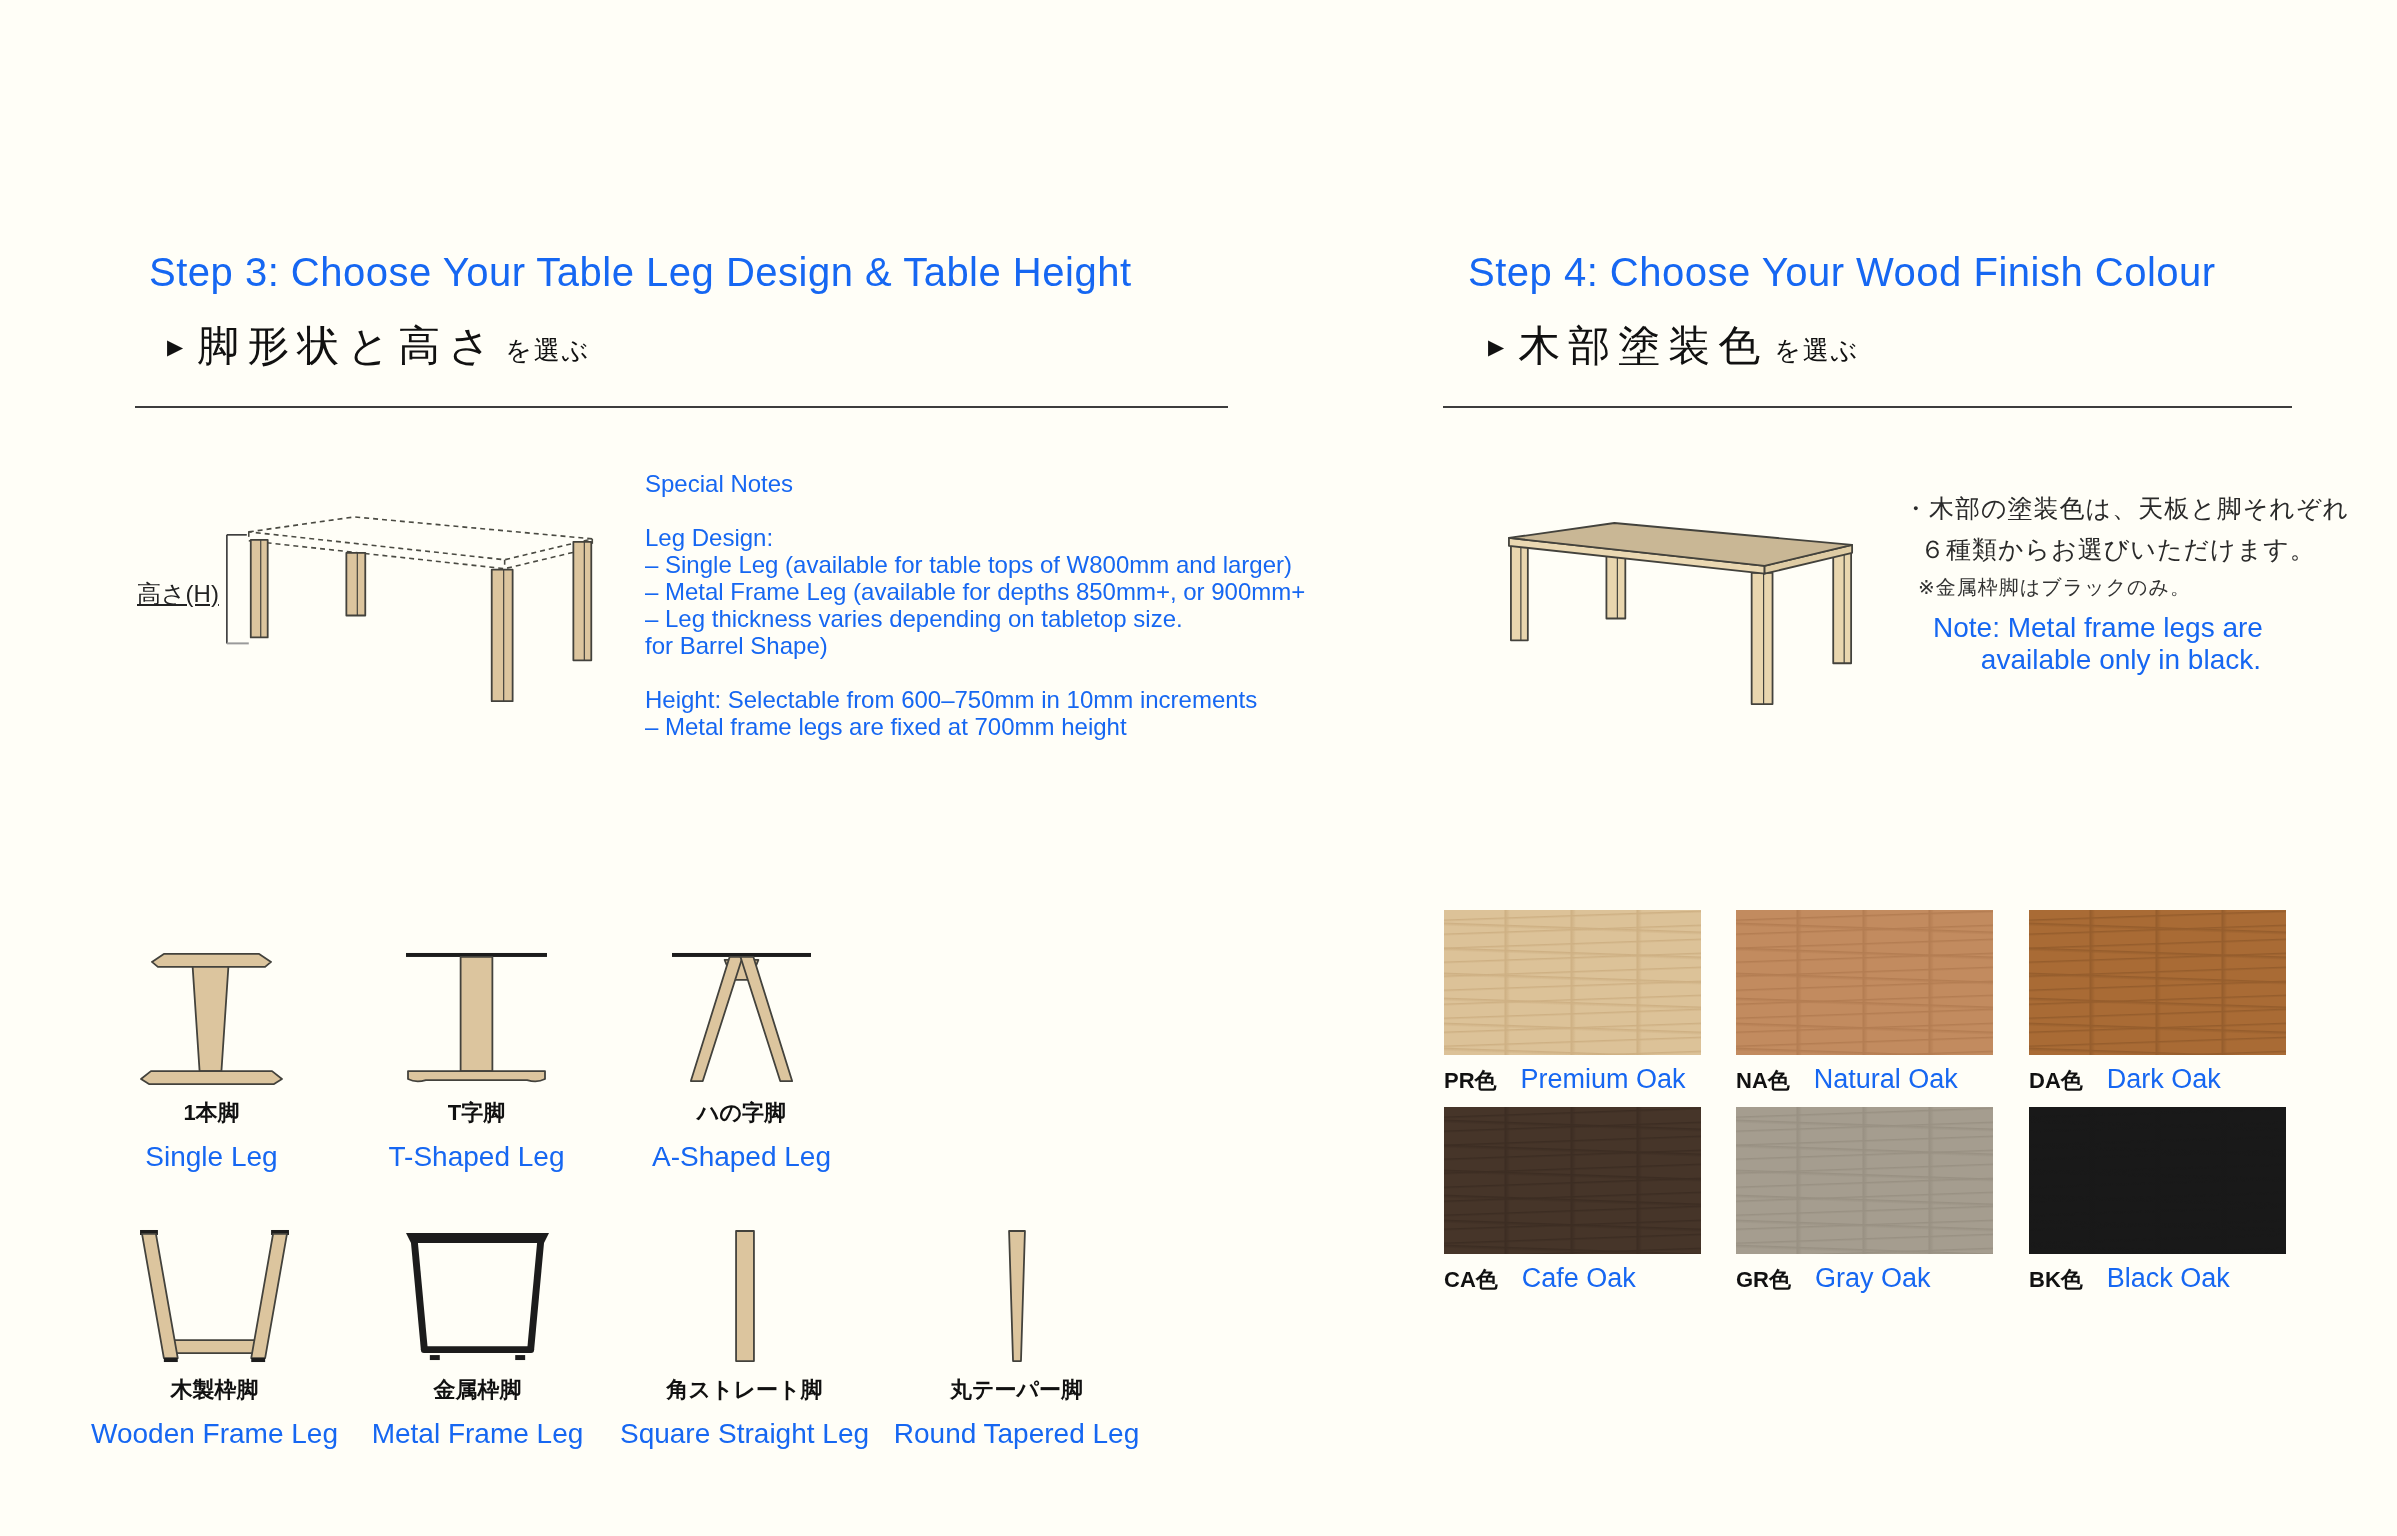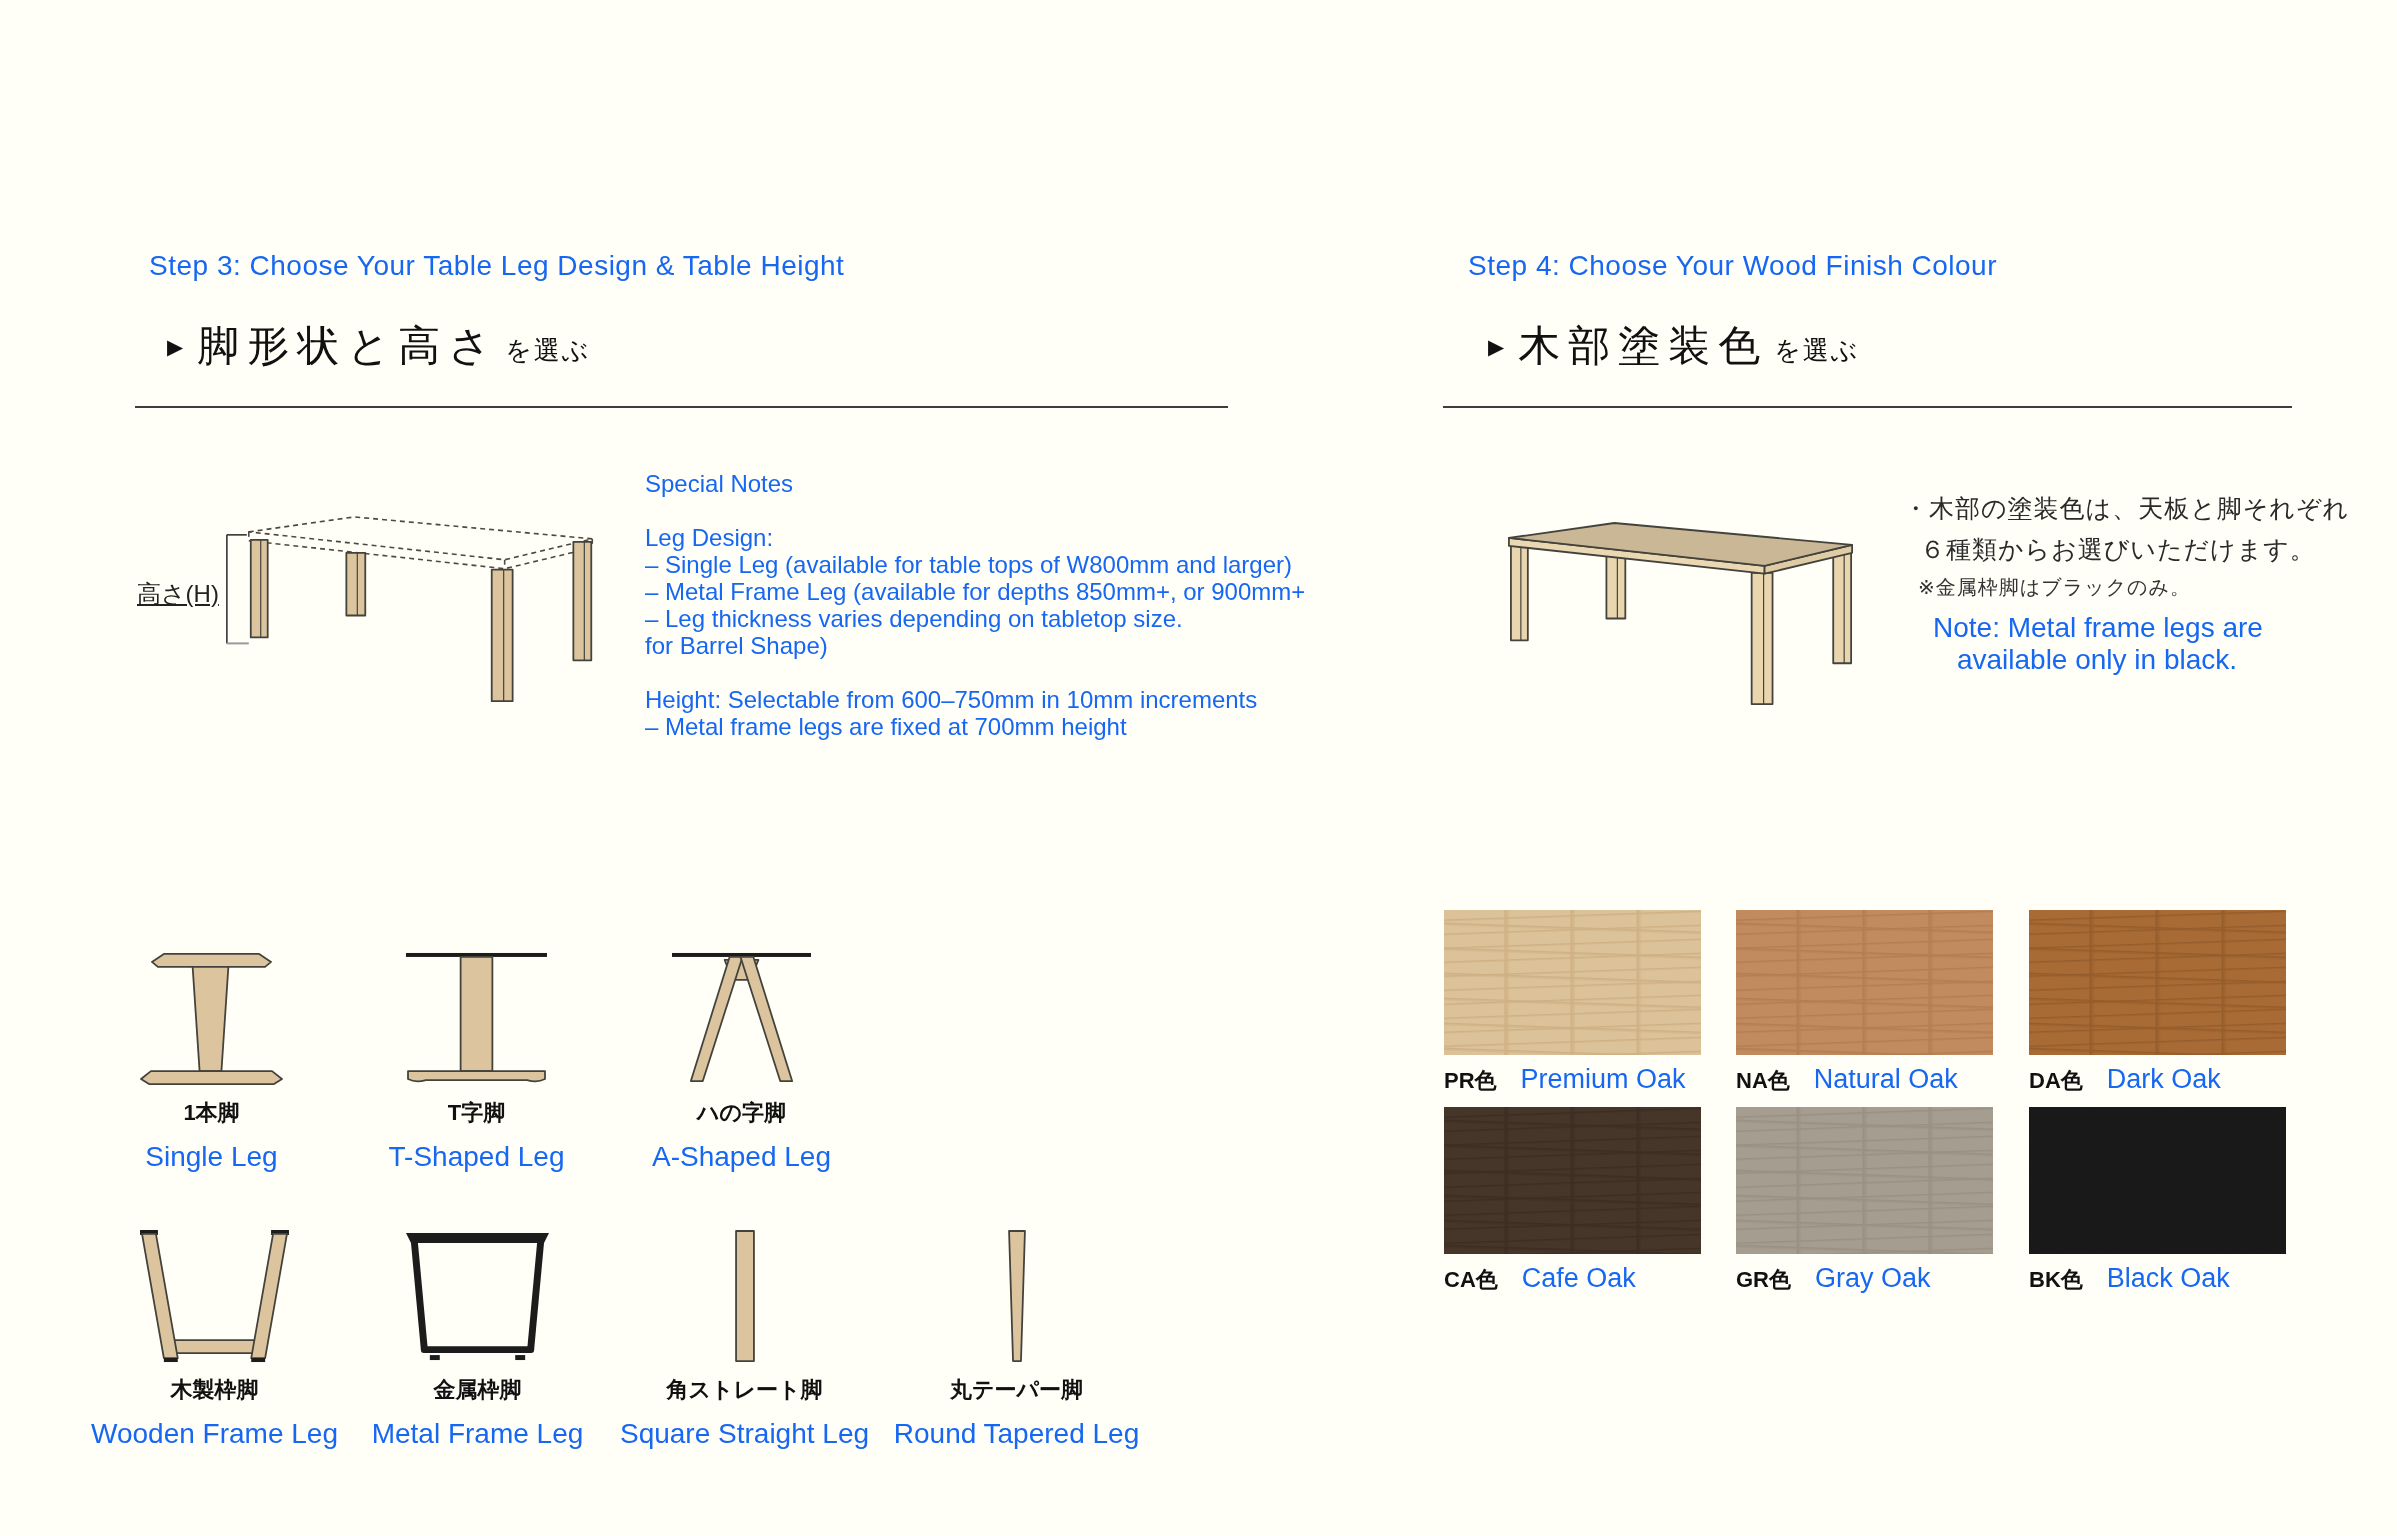--- a/index.html
+++ b/index.html
@@ -4,21 +4,21 @@
 <style>
   :root{
     --page-bg:#fffef7; --accent-blue:#1667f2; --text-black:#1e1e1e;
     --wood-fill:#dcc59e; --wood-stroke:#43423c;
   }
   *{box-sizing:border-box}
   body{margin:0;background:#e8e8e8;font-family:"Liberation Sans","DejaVu Sans",sans-serif;}
   .canvas{position:relative;width:2398px;height:1536px;background:var(--page-bg);overflow:hidden;color:var(--text-black);}
   .abs{position:absolute}
 
-  .step-title{font-size:28px;letter-spacing:0.5px;color:var(--accent-blue);white-space:nowrap;text-align:center;}
+  .step-title{font-size:40px;letter-spacing:0.5px;color:var(--accent-blue);white-space:nowrap;text-align:center;}
   .subtitle{display:flex;align-items:center;white-space:nowrap;}
   .subtitle .tri{font-size:21px;color:#111;margin-right:14px;transform:translateY(1px);}
   .subtitle .jp{font-size:42px;letter-spacing:8px;color:#111;}
   .subtitle .suffix{font-size:26px;color:#111;align-self:flex-end;padding-bottom:6px;margin-left:6px;letter-spacing:2px;}
   .rule{height:2px;background:#3d3d3d;}
 
   .sn{color:var(--accent-blue);font-size:24px;line-height:27px;width:776px;}
   .sn-line{min-height:27px;white-space:nowrap;}
 
   .height-label{font-size:24px;color:#222;text-decoration:underline;}
@@ -27,21 +27,21 @@
   .leg-icon-box{height:139px;display:flex;align-items:flex-start;justify-content:center;}
   .leg-jp{margin-top:9px;font-size:22px;font-weight:bold;color:#111;text-align:right;white-space:nowrap;}
   .leg-en{margin-top:13px;font-size:28px;color:var(--accent-blue);text-align:center;white-space:nowrap;}
 
   .wood{fill:var(--wood-fill);stroke:var(--wood-stroke);stroke-width:1.8;stroke-linejoin:round;}
   .dark{fill:#1c1c1c;stroke:none;}
   .thin{stroke:var(--wood-stroke);stroke-width:1.2;fill:none;}
 
   .jp-note{font-size:25px;color:#2a2a2a;white-space:nowrap;letter-spacing:1px;}
   .jp-note.small{font-size:20px;color:#333;}
-  .en-note{font-size:28px;line-height:32px;color:var(--accent-blue);text-align:center;white-space:nowrap;}
+  .en-note{font-size:28px;line-height:32px;color:var(--accent-blue);text-align:right;white-space:nowrap;}
 
   .swatch{width:304px;cursor:pointer;}
   .chip{position:relative;width:257px;overflow:hidden;}
   .chip .grain{position:absolute;inset:0;opacity:.55;background:
      repeating-linear-gradient(178deg, transparent 0px, transparent 9px, var(--grain,#0000) 10px, transparent 12px, transparent 14px),
      repeating-linear-gradient(182deg, transparent 0px, transparent 21px, var(--grain,#0000) 22px, transparent 25px),
      repeating-linear-gradient(90deg, transparent 0px, transparent 60px, var(--grain,#0000) 61px, transparent 66px);}
   .slabel{display:flex;align-items:baseline;gap:24px;margin-top:9px;}
   .slabel .code{font-size:22px;font-weight:bold;color:#111;white-space:nowrap;}
   .slabel .name{font-size:27px;color:var(--accent-blue);white-space:nowrap;}

